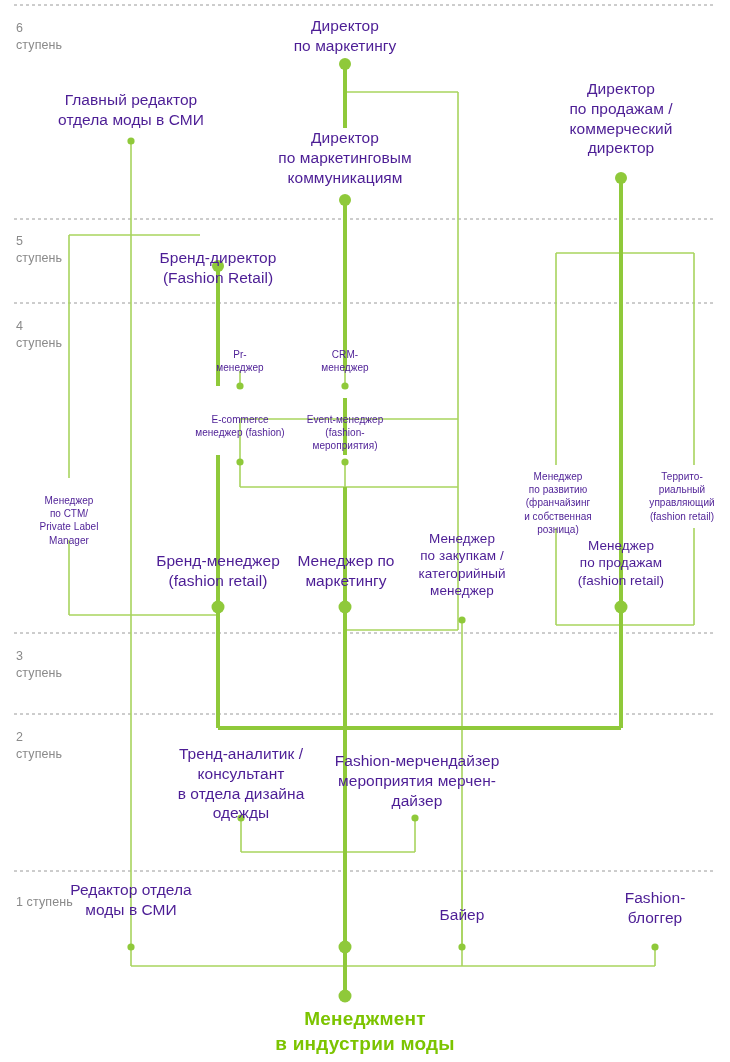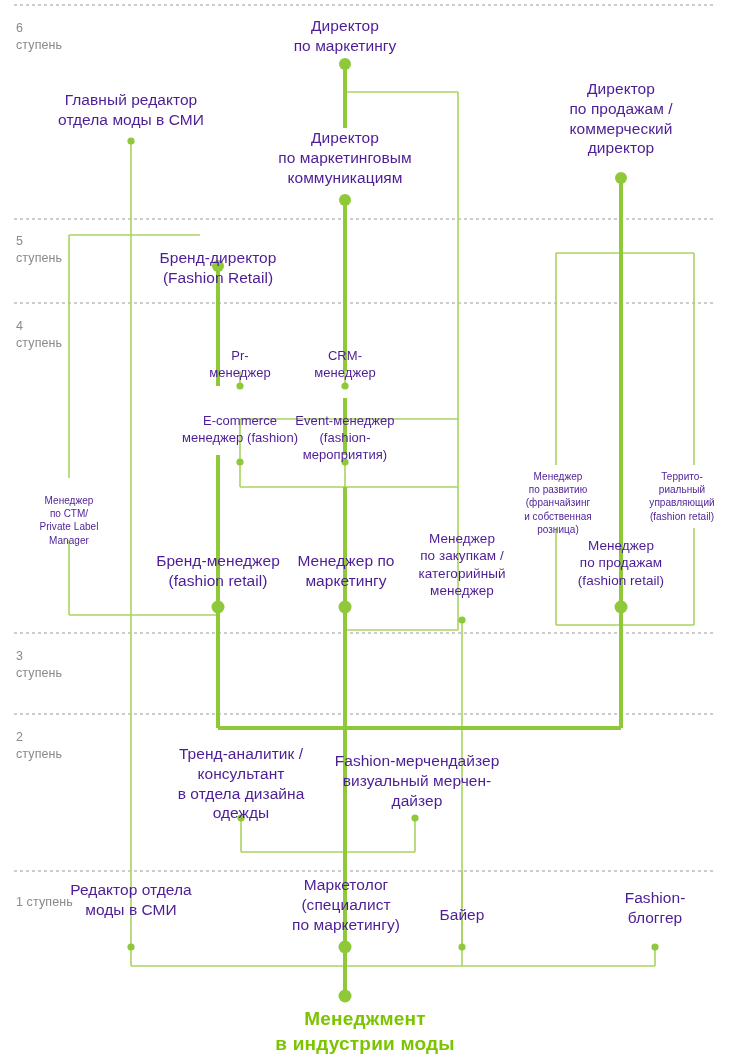--- a/index.html
+++ b/index.html
@@ -36,21 +36,21 @@
   .node {
     position: absolute;
     color: #4c1d95;
     text-align: center;
     line-height: 1.28;
     white-space: pre-line;
     letter-spacing: .05px;
   }
   .n-lg { font-size: 15.5px; }
   .n-md { font-size: 13.5px; }
-  .n-sm { font-size: 13px; line-height: 1.3; }
+  .n-sm { font-size: 10px; line-height: 1.3; }
   .n-xs { font-size: 10px; line-height: 1.32; }
   #title {
     position: absolute;
     left: 0;
     top: 1006px;
     width: 730px;
     text-align: center;
     color: #7cc400;
     font-size: 19px;
     font-weight: bold;
@@ -243,29 +243,26 @@
   <div class="node n-md" style="left:546px; top:537px; width:150px;">Менеджер
 по продажам
 (fashion retail)</div>
 
   <div class="node n-lg" style="left:141px; top:744px; width:200px;">Тренд-аналитик /
 консультант
 в отдела дизайна
 одежды</div>
 
   <div class="node n-lg" style="left:322px; top:751px; width:190px;">Fashion-мерчендайзер
-визуальный мерчен-
+мероприятия мерчен-
 дайзер</div>
 
   <div class="node n-lg" style="left:31px; top:880px; width:200px;">Редактор отдела
 моды в СМИ</div>
 
-  <div class="node n-lg" style="left:270px; top:875px; width:152px;">Маркетолог
-(специалист
-по маркетингу)</div>
 
   <div class="node n-lg" style="left:412px; top:905px; width:100px;">Байер</div>
 
   <div class="node n-lg" style="left:585px; top:888px; width:140px;">Fashion-
 блоггер</div>
 
   <div id="title">Менеджмент
 в индустрии моды</div>
 
 </div>

